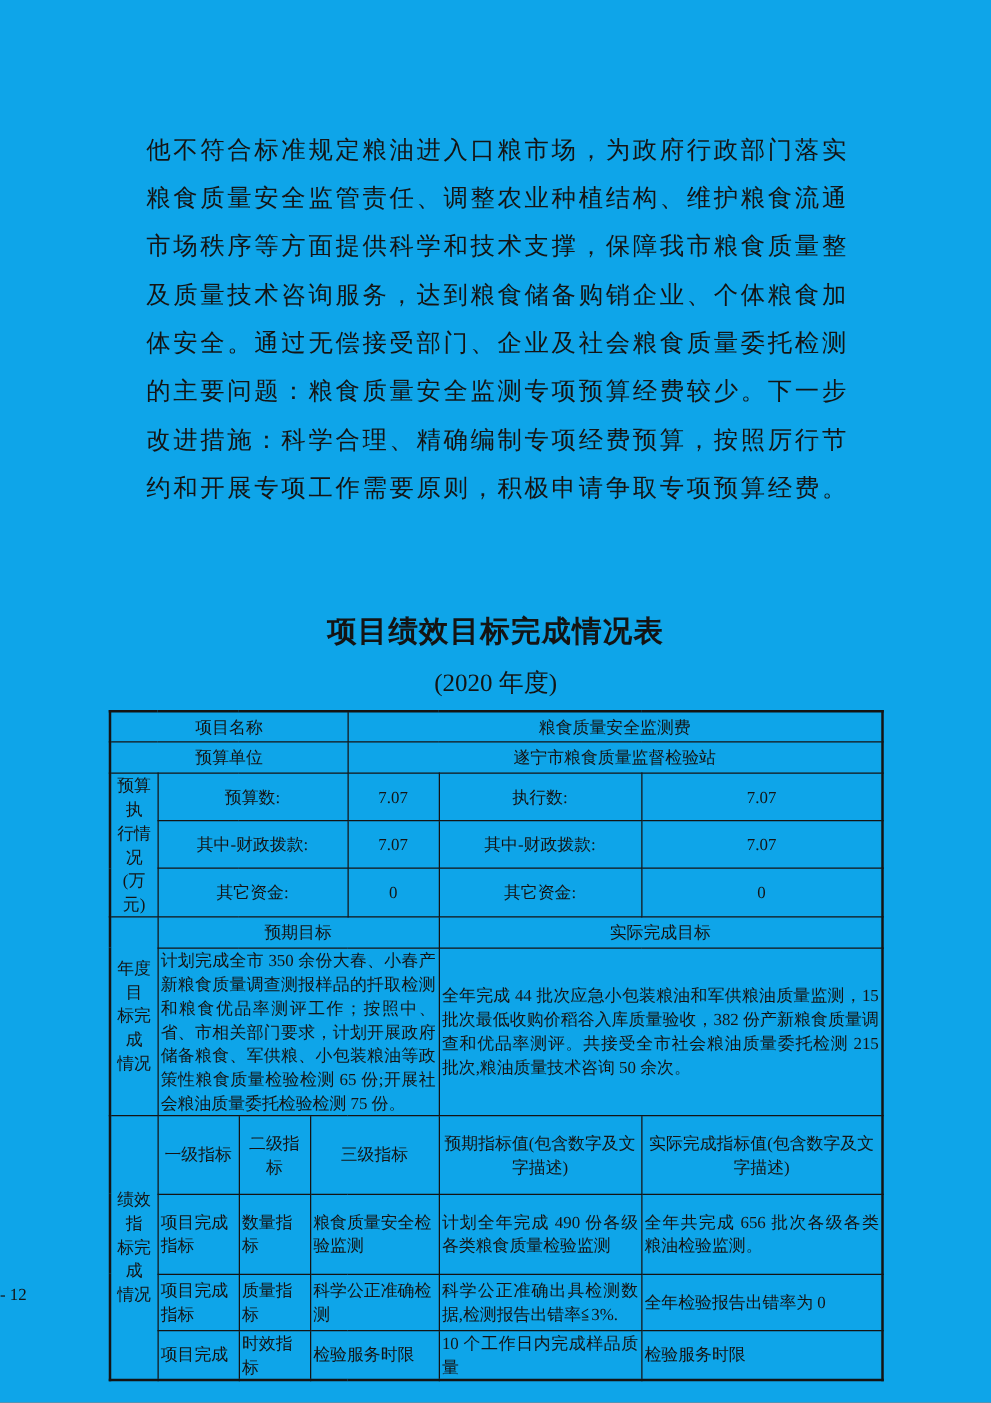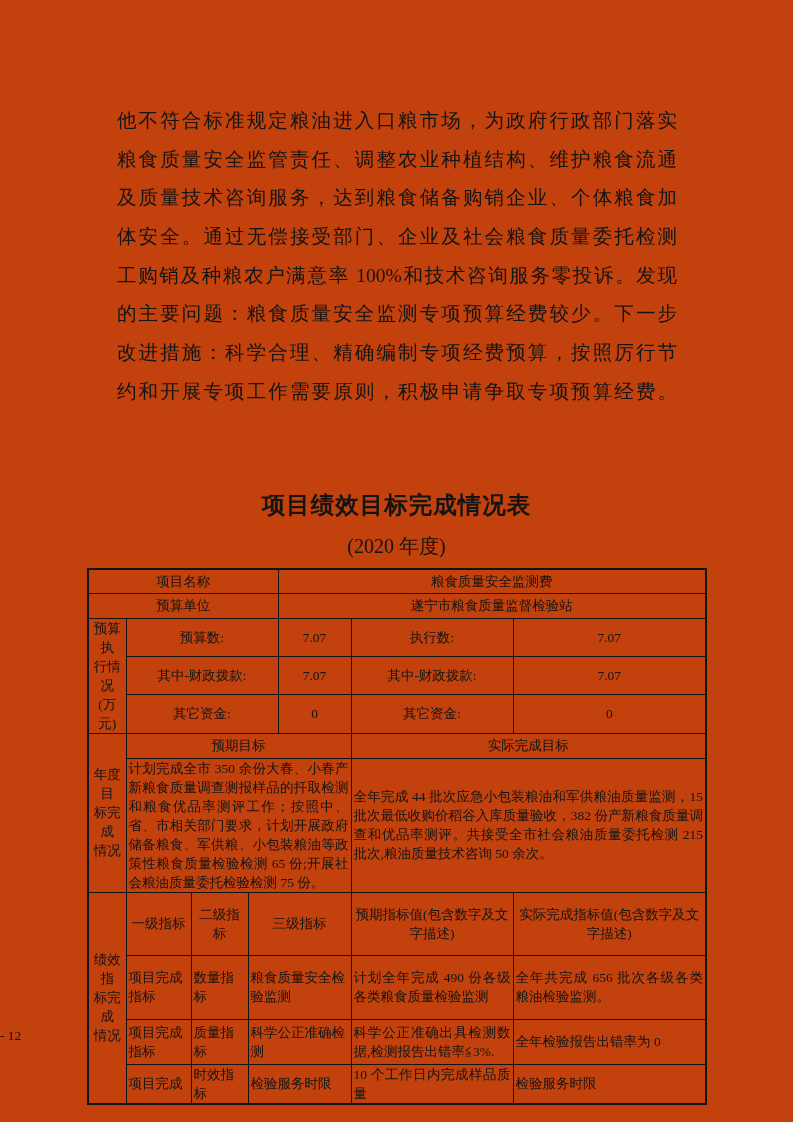--- a/index.html
+++ b/index.html
@@ -1,20 +1,20 @@
 <!DOCTYPE html>
 <html><head>
 <meta charset="utf-8">
 <style>
   html,body{margin:0;padding:0;background:#888;}
   .page{
     position:relative;
     width:793px;height:1122px;
     margin:0 auto;
-    background:#c2410c;
+    background:#0ea5e9;
     color:#141414;
     font-family:"Liberation Serif","DejaVu Serif",serif;
     overflow:hidden;
   }
   
   .para{position:absolute;left:117px;top:102px;width:560px;}
   .para .line{
     height:38.7px;line-height:38.7px;
     font-size:19.5px;
     white-space:nowrap;
@@ -60,23 +60,23 @@
   }
 </style>
 </head>
 <body>
 
 <div class="page">
 
   <div class="para">
     <div class="line">他不符合标准规定粮油进入口粮市场，为政府行政部门落实</div>
     <div class="line">粮食质量安全监管责任、调整农业种植结构、维护粮食流通</div>
+    <div class="line">市场秩序等方面提供科学和技术支撑，保障我市粮食质量整</div>
     <div class="line">及质量技术咨询服务，达到粮食储备购销企业、个体粮食加</div>
     <div class="line">体安全。通过无偿接受部门、企业及社会粮食质量委托检测</div>
-    <div class="line">工购销及种粮农户满意率 100%和技术咨询服务零投诉。发现</div>
     <div class="line">的主要问题：粮食质量安全监测专项预算经费较少。下一步</div>
     <div class="line">改进措施：科学合理、精确编制专项经费预算，按照厉行节</div>
     <div class="line">约和开展专项工作需要原则，积极申请争取专项预算经费。</div>
   </div>
 
   <div class="doc-title">项目绩效目标完成情况表</div>
   <div class="doc-subtitle">(2020 年度)</div>
 
   <table class="perf">
     <colgroup>

